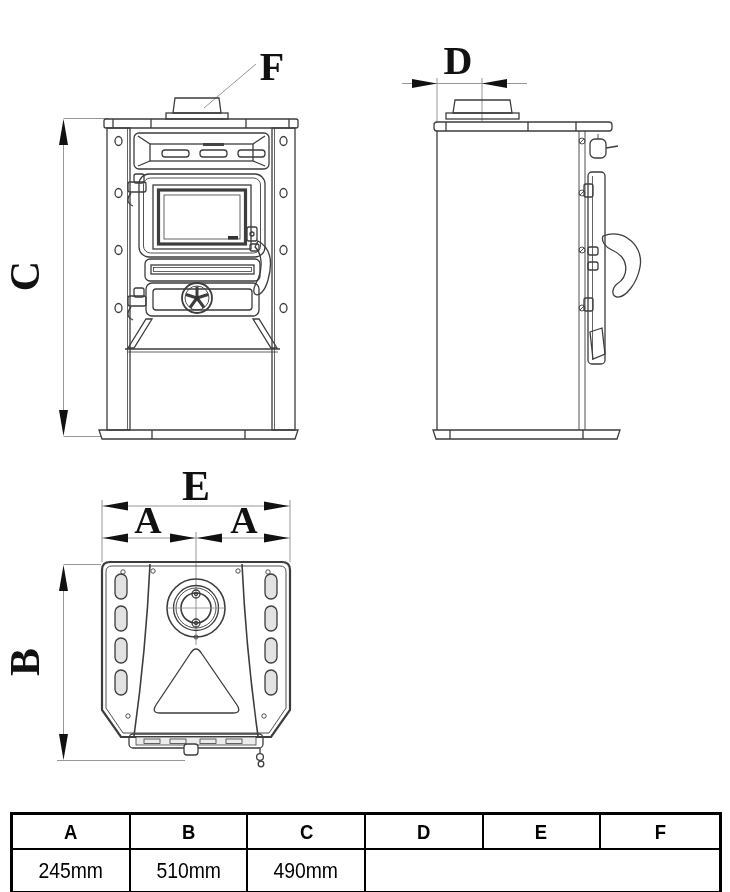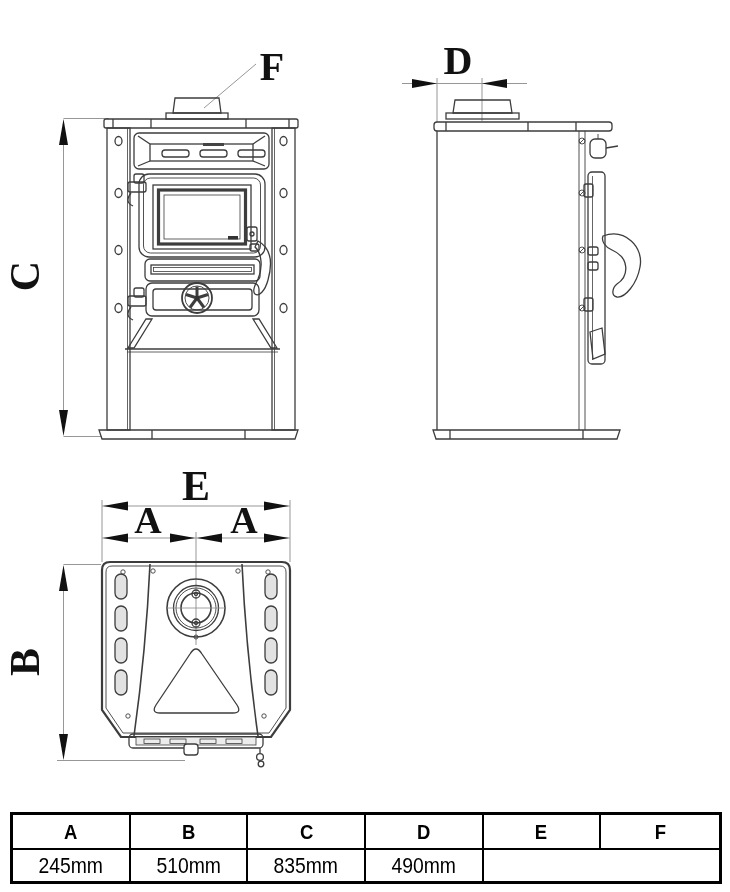--- a/index.html
+++ b/index.html
@@ -7,21 +7,21 @@
         font-family:"Liberation Sans",sans-serif;}
   .drawing{position:absolute;left:0;top:0;}
   svg text{font-family:"Liberation Serif","DejaVu Serif",serif;font-weight:bold;fill:#111;}
   
   .dim-table{position:absolute;left:10px;top:812px;width:706px;border:3px solid #000;
              display:grid;grid-template-columns:repeat(6,1fr);background:#fff;}
   .dim-table .cell{display:flex;align-items:center;justify-content:center;
                    border-right:2px solid #000;color:#000;}
   .dim-table .cell:nth-child(6n){border-right:none;}
   .dim-table .head{height:33px;border-bottom:2px solid #000;font-size:21px;font-weight:bold;}
-  .dim-table .val{height:31px;font-size:22px;font-weight:400;}
+  .dim-table .val{height:41px;font-size:22px;font-weight:400;}
   .cond{display:inline-block;transform:scaleX(0.88);}
 </style>
 </head>
 <body>
 
 <div class="page">
 
 <svg class="drawing" width="730" height="808" viewBox="0 0 730 808">
 
   <g stroke="#979797" stroke-width="1" fill="none">
@@ -297,20 +297,17 @@
   <div class="cell head">
         <span class="cond">F</span>
       </div>
   <div class="cell val">
         <span class="cond">245mm</span>
       </div>
   <div class="cell val">
         <span class="cond">510mm</span>
       </div>
   <div class="cell val">
-        <span class="cond">835mm</span>
-      </div>
-  <div class="cell val">
         <span class="cond">490mm</span>
       </div>
 </div>
 
 </div>
 
 </body></html>

